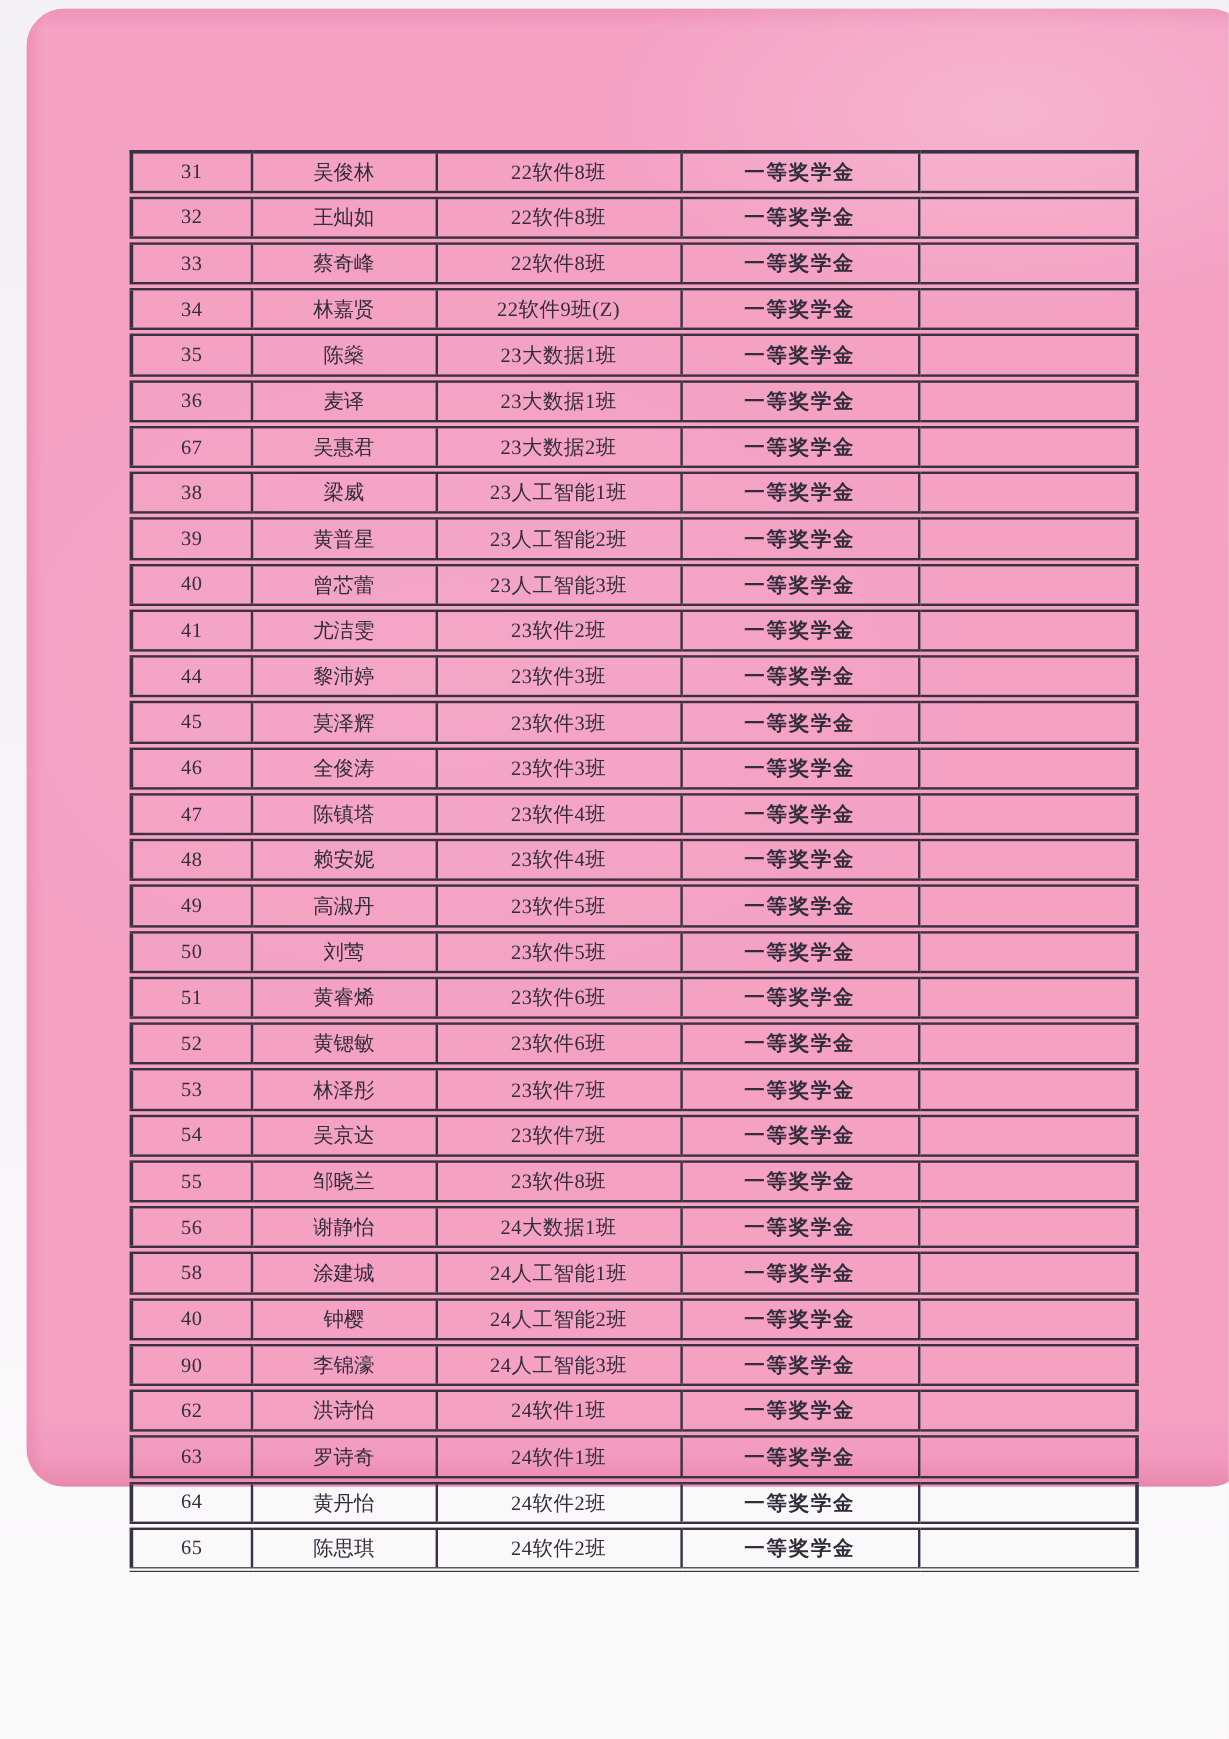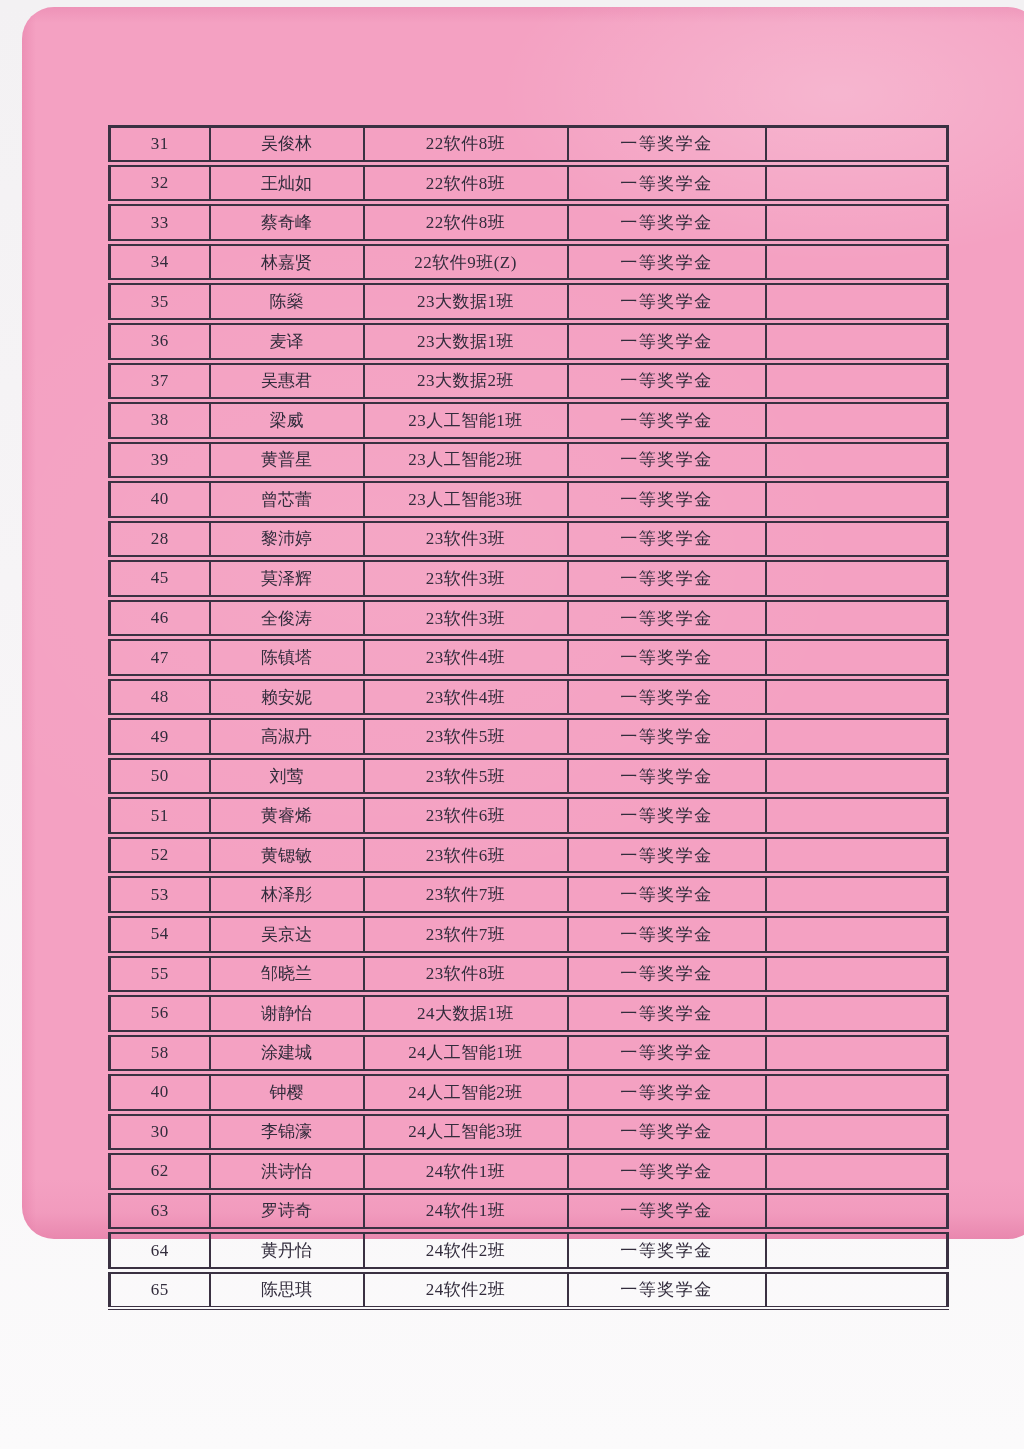--- a/index.html
+++ b/index.html
@@ -47,21 +47,21 @@
     font-size: 17px;
     padding: 0;
     overflow: hidden;
     white-space: nowrap;
   }
   .scan-table tr:first-child td { border-top: 3px solid #3a3142; }
   .scan-table tr:last-child td  { border-bottom: 4px double #3a3142; margin-top: 48px; }
   .scan-table td:first-child { border-left: 3px solid #3a3142; }
   .scan-table td:last-child  { border-right: 3px solid #3a3142; }
   .cell-no    { font-size: 16px; letter-spacing: 0.5px; }
-  .cell-award { letter-spacing: 1.5px; }
+  .cell-award { letter-spacing: 1.5px; font-weight: bold; }
   .cell-class { letter-spacing: 0.5px; }
 </style>
 </head>
 <body>
 
 <div class="canvas">
   <div class="paper">
     <table class="scan-table">
       <colgroup>
         <col style="width:100px">
@@ -113,21 +113,21 @@
 
   <tr>
     <td class="cell-no">36</td>
     <td class="cell-name">麦译</td>
     <td class="cell-class">23大数据1班</td>
     <td class="cell-award">一等奖学金</td>
     <td class="cell-blank"></td>
   </tr>
 
   <tr>
-    <td class="cell-no">37</td>
+    <td class="cell-no">67</td>
     <td class="cell-name">吴惠君</td>
     <td class="cell-class">23大数据2班</td>
     <td class="cell-award">一等奖学金</td>
     <td class="cell-blank"></td>
   </tr>
 
   <tr>
     <td class="cell-no">38</td>
     <td class="cell-name">梁威</td>
     <td class="cell-class">23人工智能1班</td>
@@ -144,25 +144,32 @@
   </tr>
 
   <tr>
     <td class="cell-no">40</td>
     <td class="cell-name">曾芯蕾</td>
     <td class="cell-class">23人工智能3班</td>
     <td class="cell-award">一等奖学金</td>
     <td class="cell-blank"></td>
   </tr>
 
-
-
-
-  <tr>
-    <td class="cell-no">28</td>
+  <tr>
+    <td class="cell-no">41</td>
+    <td class="cell-name">尤洁雯</td>
+    <td class="cell-class">23软件2班</td>
+    <td class="cell-award">一等奖学金</td>
+    <td class="cell-blank"></td>
+  </tr>
+
+
+
+  <tr>
+    <td class="cell-no">44</td>
     <td class="cell-name">黎沛婷</td>
     <td class="cell-class">23软件3班</td>
     <td class="cell-award">一等奖学金</td>
     <td class="cell-blank"></td>
   </tr>
 
   <tr>
     <td class="cell-no">45</td>
     <td class="cell-name">莫泽辉</td>
     <td class="cell-class">23软件3班</td>
@@ -269,21 +276,21 @@
 
   <tr>
     <td class="cell-no">40</td>
     <td class="cell-name">钟樱</td>
     <td class="cell-class">24人工智能2班</td>
     <td class="cell-award">一等奖学金</td>
     <td class="cell-blank"></td>
   </tr>
 
   <tr>
-    <td class="cell-no">30</td>
+    <td class="cell-no">90</td>
     <td class="cell-name">李锦濠</td>
     <td class="cell-class">24人工智能3班</td>
     <td class="cell-award">一等奖学金</td>
     <td class="cell-blank"></td>
   </tr>
 
 
   <tr>
     <td class="cell-no">62</td>
     <td class="cell-name">洪诗怡</td>

